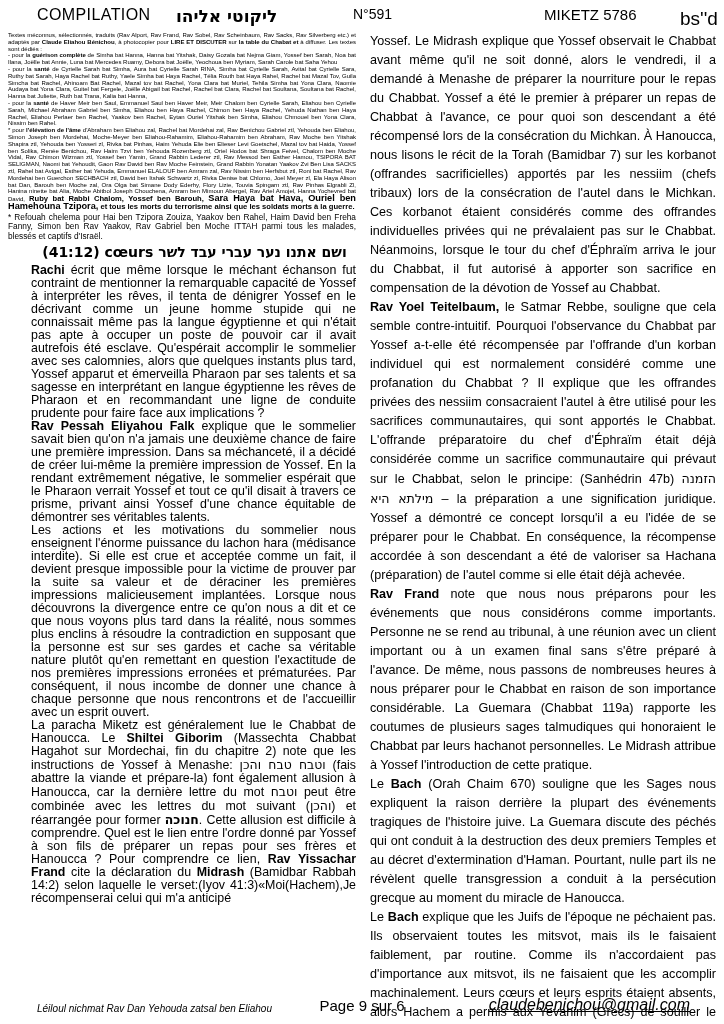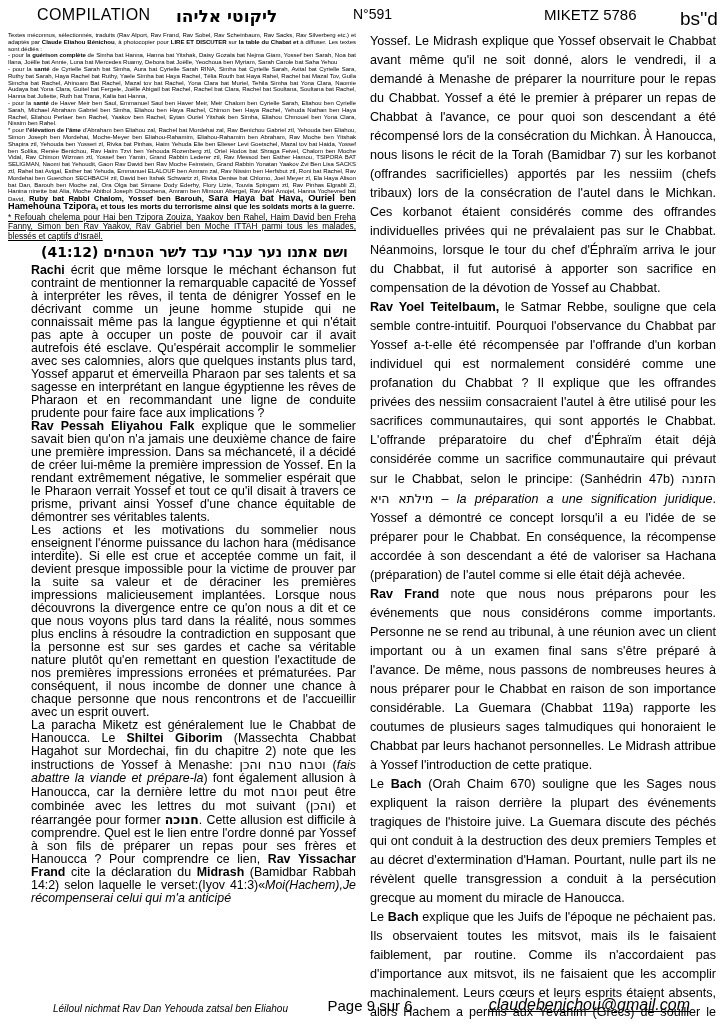--- a/index.html
+++ b/index.html
@@ -15,34 +15,34 @@
   .h-heb{left:176px;font-size:17px;font-weight:bold;font-family:"DejaVu Sans",sans-serif;}
   .h-issue{left:353px;font-size:14px;}
   .h-ed{left:544px;font-size:15px;}
   .h-bsd{left:680px;font-size:19px;top:8px;}
   
   .cols{display:flex;gap:14px;padding:4px 8px 0 8px;align-items:flex-start;}
   .col-left{width:348px;}
   .col-right{width:346px;}
   p{margin:0;}
   .fine{font-size:6px;line-height:6.8px;text-align:justify;}
-  .ded-md{font-size:8.3px;line-height:9.4px;text-align:justify;margin-top:2px;text-decoration:underline;}
+  .ded-md{font-size:8.3px;line-height:9.4px;text-align:justify;margin-top:2px;}
   .verse-top{font-size:14px;text-align:center;margin:3px 0 4px 25px;font-family:"DejaVu Sans",sans-serif;}
   .bodyp{font-size:12.4px;line-height:13px;text-align:justify;margin-left:23px;}
   .col-right .bodyp{margin-left:0;font-size:12.6px;line-height:19px;}
   .verse43{font-weight:bold;font-family:"DejaVu Sans",sans-serif;font-size:13px;}
   
   .b{font-weight:bold;}
-  .i{font-style:italic;}
+  .i{}
   .u{text-decoration:underline;}
   .he{font-family:"DejaVu Sans",sans-serif;unicode-bidi:embed;direction:rtl;}
   .md{font-size:7.6px;font-weight:bold;}
   .lg{font-size:9.2px;font-weight:bold;}
   
-  footer{position:absolute;left:16px;right:0;bottom:10px;height:20px;}
+  footer{position:absolute;left:0;right:0;bottom:10px;height:20px;}
   .f-left{position:absolute;left:37px;bottom:0;font-size:10px;font-style:italic;}
   .f-center{position:absolute;left:50%;transform:translateX(-50%);bottom:0;font-size:15px;}
   .f-right{position:absolute;right:34px;bottom:0;font-size:16px;font-style:italic;
            text-decoration:underline;color:#000;cursor:pointer;}
 </style>
 </head>
 <body>
 
 <div class="page">
 
@@ -56,21 +56,21 @@
 
   <div class="cols">
 
     <div class="col col-left">
       <p class="fine"><span>Textes méconnus, sélectionnés, traduits (Rav Alport, Rav Frand, Rav Sobel, Rav Scheinbaum, Rav Sacks, Rav Silverberg etc.) et adaptés par </span><span class="b">Claude Eliahou Bénichou</span><span>, à photocopier pour </span><span class="b">LIRE ET DISCUTER</span><span> sur </span><span class="b">la table du Chabat et</span><span> à diffuser. Les textes sont dédiés :</span></p>
       <p class="fine"><span>- pour la </span><span class="b">guérison complète</span><span> de Simha bat Hanna, Hanna bat Yitshak, Daisy Gozala bat Nejma Giam, Yossef ben Sarah, Noa bat Ilana, Joëlle bat Annie, Luna bat Mercedes Ruamy, Debora bat Joëlle, Yeochoua ben Myriam, Sarah Carole bat Saha Yehou</span></p>
       <p class="fine"><span>- pour la </span><span class="b">santé</span><span> de Cyrielle Sarah bat Simha, Aura bat Cyrielle Sarah RINA, Simha bat Cyrielle Sarah, Avital bat Cyrielle Sara, Ruthy bat Sarah, Haya Rachel bat Ruthy, Yaele Simha bat Haya Rachel, Télia Routh bat Haya Rahel, Rachel bat Mazal Tov, Guila Simcha bat Rachel, Ahinoam Bat Rachel, Mazal tov bat Rachel, Yona Clara bat Muriel, Tehila Simha bat Yona Clara, Naomie Audaya bat Yona Clara, Guitel bat Fergele, Joëlle Abigail bat Rachel, Rachel bat Clara, Rachel bat Soultana, Soultana bat Rachel, Hanna bat Juliette, Ruth bat Trana, Kalia bat Hanna,</span></p>
       <p class="fine"><span>- pour la </span><span class="b">santé</span><span> de Haver Meir ben Saul, Emmanuel Saul ben Haver Meir, Meir Chalom ben Cyrielle Sarah, Eliahou ben Cyrielle Sarah, Michael Abraham Gabriel ben Simha, Eliahou ben Haya Rachel, Chimon ben Haya Rachel, Yehuda Nathan ben Haya Rachel, Eliahou Perlaer ben Rachel, Yaakov ben Rachel, Eytan Ouriel Yitshak ben Simha, Eliahou Chmouel ben Yona Clara, Nissim ben Rahel.</span></p>
       <p class="fine"><span>* pour </span><span class="b">l'élévation de l'âme</span><span> d'Abraham ben Eliahou zal, Rachel bat Mordehai zal, Rav Benichou Gabriel ztl, Yehouda ben Eliahou, Simon Joseph ben Mordehai, Moche-Meyer ben Eliahou-Rahamim, Eliahou-Rahamim ben Abraham, Rav Moche ben Yitshak Shapira ztl, Yehouda ben Yosseri zl, Rivka bat Pinhas, Haim Yehuda Elie ben Elieser Levi Goetschel, Mazal tov bat Haida, Yossef ben Solika, Renée Benichou, Rav Haim Tzvi ben Yehouda Rozenberg ztl, Oriel Hodos bat Shraga Feivel, Chalom ben Moche Vidal, Rav Chimon Wizman ztl, Yossef ben Yamin, Grand Rabbin Lederer ztl, Rav Messod ben Esther Hamou, TSIPORA BAT SELIGMAN, Naomi bat Yehoudit, Gaon Rav David ben Rav Moche Feinstein, Grand Rabbin Yonatan Yaakov Zvi Ben Lisa SACKS ztl, Rahel bat Avigal, Esther bat Yehuda, Emmanuel ELALOUF ben Amram zal, Rav Nissim ben Herfsbut ztl, Roni bat Rachel, Rav Mordehai ben Guerchon SECHBACH ztl, David ben Itshak Schwartz zl, Rivka Denise bat Chlomo, Joel Meyer zl, Ela Haya Alison bat Dan, Barouh ben Moche zal, Ora Olga bat Simane Dody Ederhy, Flory Lizie, Touvia Spingarn ztl, Rav Pinhas Elgrabli Zl, Hanina ninette bat Alia, Moche Abitbol Joseph Chouchena, Amram ben Mimoun Abergel, Rav Ariel Amojel, Hanna Yochevred bat David, </span><span class="md">Ruby bat Rabbi Chalom, Yossef ben Barouh, </span><span class="lg">Sara Haya bat Hava, Ouriel ben Hamehouna Tzipora,</span><span class="md"> et tous les morts du terrorisme ainsi que les soldats morts à la guerre.</span></p>
       <p class="ded-md"><span>* Refouah chelema pour Hai ben Tzipora Zouiza, Yaakov ben Rahel, Haim David ben Freha Fanny, Simon ben Rav Yaakov, Rav Gabriel ben Moche ITTAH parmi tous les malades, blessés et captifs d'Israël.</span></p>
-      <p class="verse-top"><span class="b he">ושם אתנו נער עברי עבד לשר הטבחים</span><span class="b"> (41:12)</span></p>
+      <p class="verse-top"><span class="b he">ושם אתנו נער עברי עבד לשר cœurs</span><span class="b"> (41:12)</span></p>
 
       <p class="bodyp"><span class="b">Rachi</span><span> écrit que même lorsque le méchant échanson fut contraint de mentionner la remarquable capacité de Yossef à interpréter les rêves, il tenta de dénigrer Yossef en le décrivant comme un jeune homme stupide qui ne connaissait même pas la langue égyptienne et qui n'était pas apte à occuper un poste de pouvoir car il avait autrefois été esclave. Qu'espérait accomplir le sommelier avec ses calomnies, alors que quelques instants plus tard, Yossef apparut et émerveilla Pharaon par ses talents et sa sagesse en interprétant en langue égyptienne les rêves de Pharaon et en recommandant une ligne de conduite prudente pour faire face aux implications ?</span></p>
       <p class="bodyp"><span class="b">Rav Pessah Eliyahou Falk</span><span> explique que le sommelier savait bien qu'on n'a jamais une deuxième chance de faire une première impression. Dans sa méchanceté, il a décidé de créer lui-même la première impression de Yossef. En la rendant extrêmement négative, le sommelier espérait que le Pharaon verrait Yossef et tout ce qu'il disait à travers ce prisme, privant ainsi Yossef d'une chance équitable de démontrer ses véritables talents.</span></p>
       <p class="bodyp"><span>Les actions et les motivations du sommelier nous enseignent l'énorme puissance du lachon hara (médisance interdite). Si elle est crue et acceptée comme un fait, il devient presque impossible pour la victime de prouver par la suite sa valeur et de déraciner les premières impressions malicieusement implantées. Lorsque nous découvrons la divergence entre ce qu'on nous a dit et ce que nous voyons plus tard dans la réalité, nous sommes plus enclins à résoudre la contradiction en supposant que la personne est sur ses gardes et cache sa véritable nature plutôt qu'en remettant en question l'exactitude de nos premières impressions erronées et prématurées. Par conséquent, il nous incombe de donner une chance à chaque personne que nous rencontrons et de l'accueillir avec un esprit ouvert.</span></p>
       <p class="bodyp"><span>La paracha Miketz est généralement lue le Chabbat de Hanoucca. Le </span><span class="b">Shiltei Giborim</span><span> (Massechta Chabbat Hagahot sur Mordechai, fin du chapitre 2) note que les instructions de Yossef à Menashe: </span><span class="he">וטבח טבח והכן</span><span> (</span><span class="i">fais abattre la viande et prépare-la</span><span>) font également allusion à Hanoucca, car la dernière lettre du mot </span><span class="he">וטבח</span><span> peut être combinée avec les lettres du mot suivant (</span><span class="he">והכן</span><span>) et réarrangée pour former </span><span class="b he">חנוכה</span><span>. Cette allusion est difficile à comprendre. Quel est le lien entre l'ordre donné par Yossef à son fils de préparer un repas pour ses frères et Hanoucca ? Pour comprendre ce lien, </span><span class="b">Rav Yissachar Frand</span><span> cite la déclaration du </span><span class="b">Midrash</span><span> (Bamidbar Rabbah 14:2) selon laquelle le verset:(Iyov 41:3)«</span><span class="i">Moi(Hachem),Je récompenserai celui qui m'a anticipé</span></p>
     </div>
 
     <div class="col col-right">
       <p class="bodyp"><span>Yossef. Le Midrash explique que Yossef observait le Chabbat avant même qu'il ne soit donné, alors le vendredi, il a demandé à Menashe de préparer la nourriture pour le repas du Chabbat. Yossef a été le premier à préparer un repas de Chabbat à l'avance, ce pour quoi son descendant a été récompensé lors de la consécration du Michkan. À Hanoucca, nous lisons le récit de la Torah (Bamidbar 7) sur les korbanot (offrandes sacrificielles) apportés par les nessiim (chefs tribaux) lors de la consécration de l'autel dans le Michkan. Ces korbanot étaient considérés comme des offrandes individuelles privées qui ne prévalaient pas sur le Chabbat. Néanmoins, lorsque le tour du chef d'Éphraïm arriva le jour du Chabbat, il fut autorisé à apporter son sacrifice en compensation de la dévotion de Yossef au Chabbat.</span></p>
       <p class="bodyp"><span class="b">Rav Yoel Teitelbaum,</span><span> le Satmar Rebbe, souligne que cela semble contre-intuitif. Pourquoi l'observance du Chabbat par Yossef a-t-elle été récompensée par l'offrande d'un korban individuel qui est normalement considéré comme une profanation du Chabbat ? Il explique que les offrandes privées des nessiim consacraient l'autel à être utilisé pour les sacrifices communautaires, qui sont apportés le Chabbat. L'offrande préparatoire du chef d'Éphraïm était déjà considérée comme un sacrifice communautaire qui prévaut sur le Chabbat, selon le principe: (Sanhédrin 47b) </span><span class="he">הזמנה מילתא היא</span><span> – </span><span class="i">la préparation a une signification juridique</span><span>. Yossef a démontré ce concept lorsqu'il a eu l'idée de se préparer pour le Chabbat. En conséquence, la récompense accordée à son descendant a été de valoriser sa Hachana (préparation) de l'autel comme si elle était déjà achevée.</span></p>

